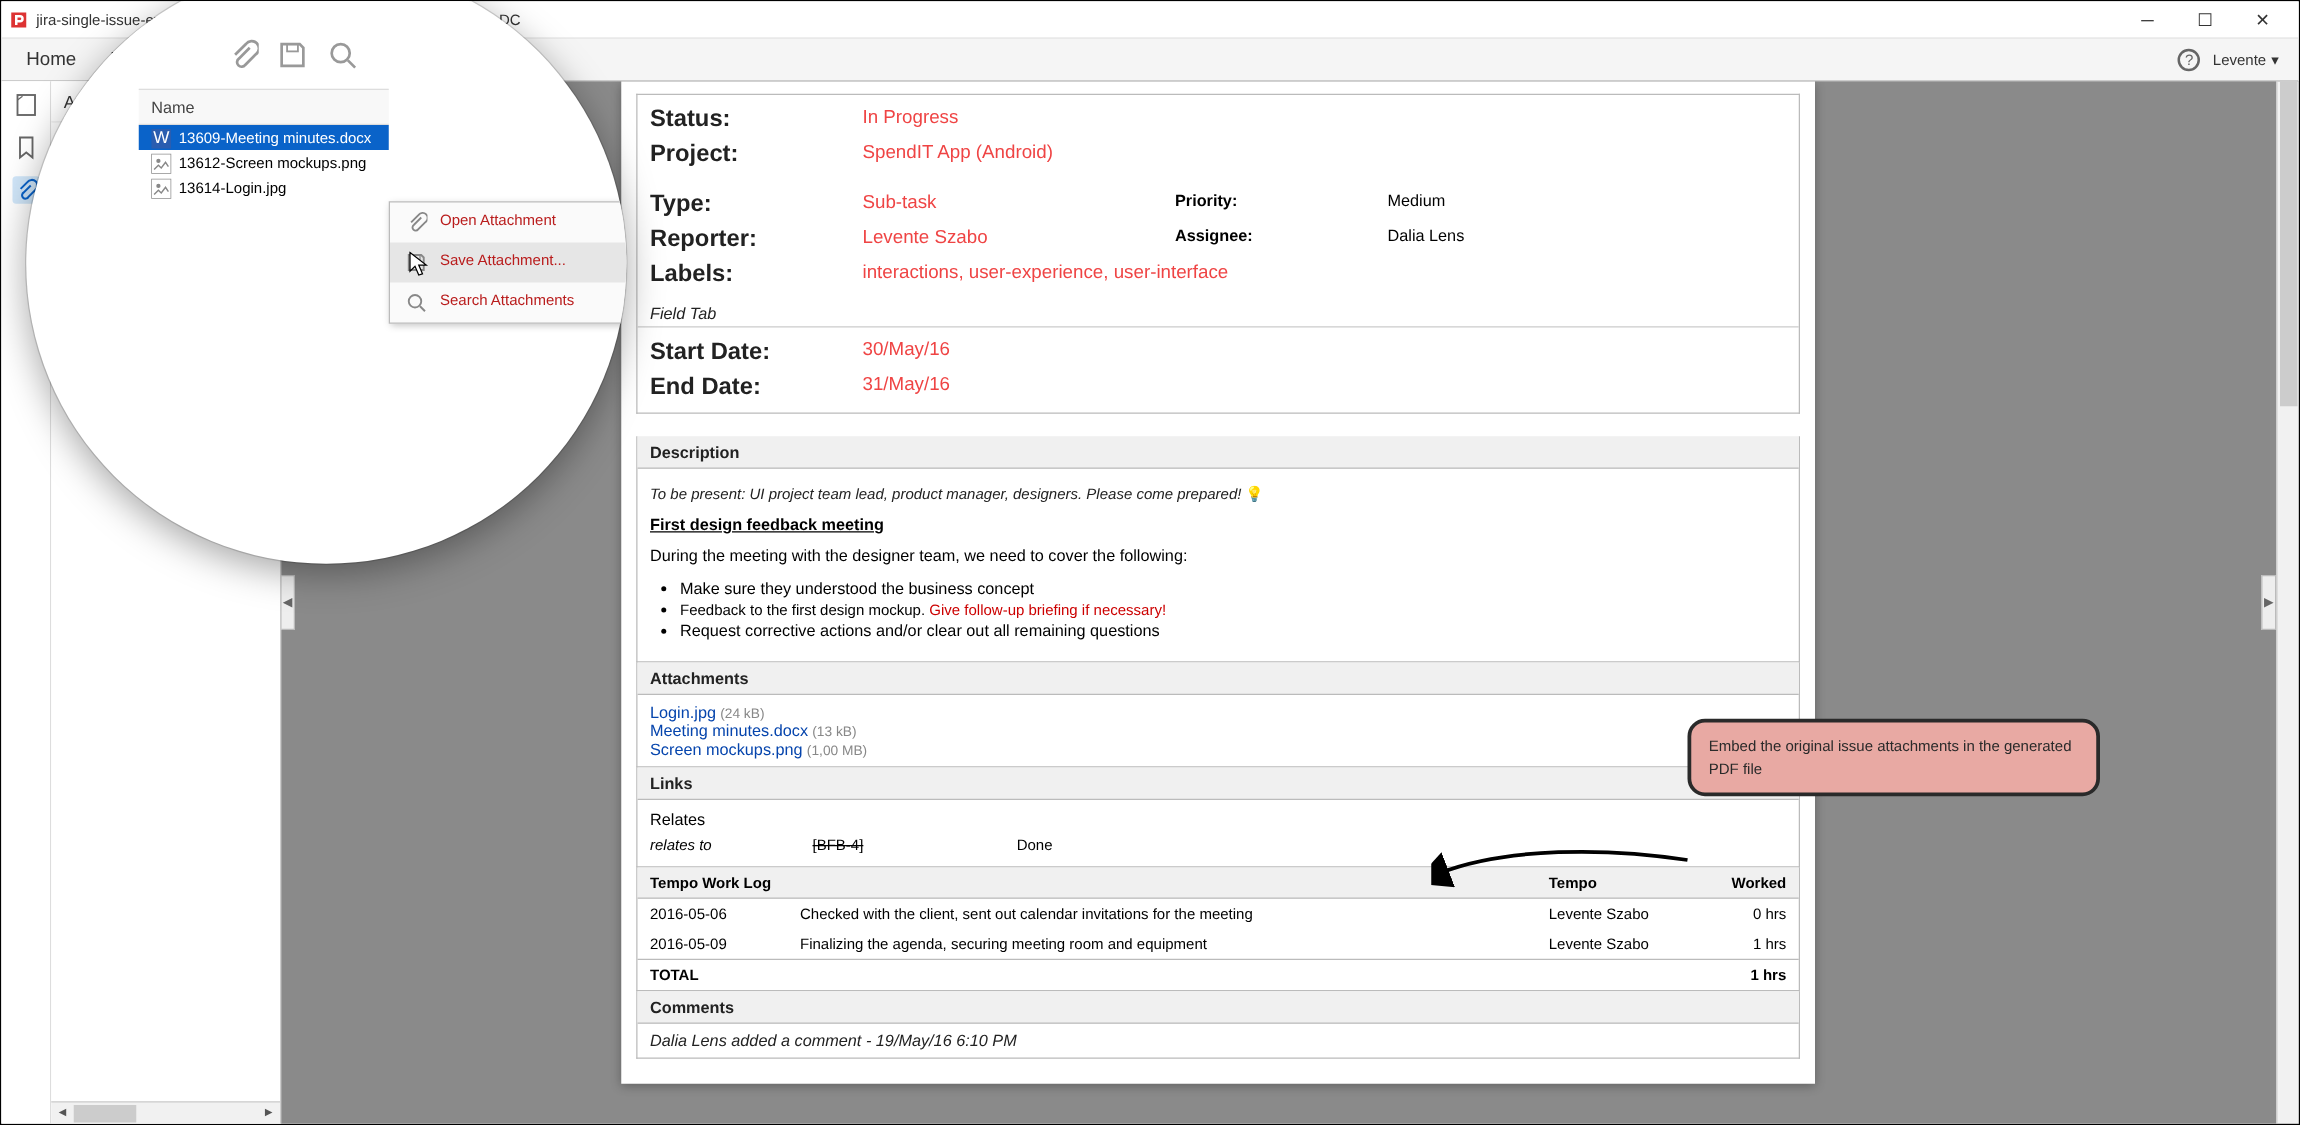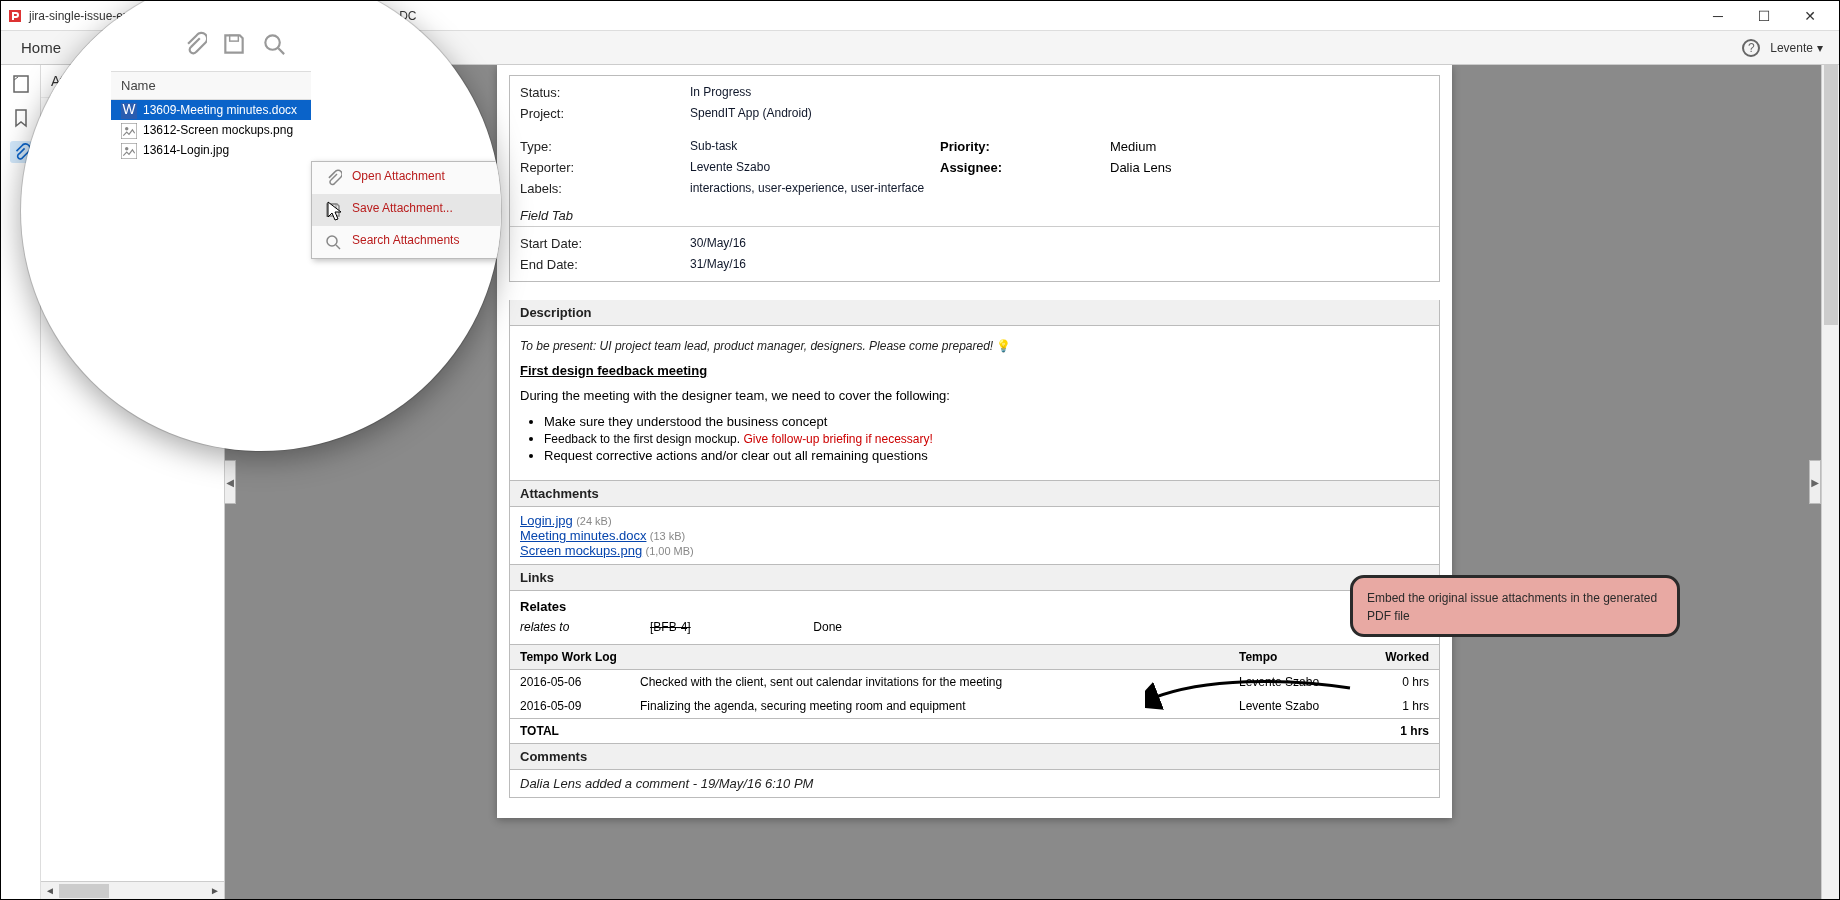--- a/index.html
+++ b/index.html
@@ -36,36 +36,36 @@
 .hscroll .thumb{position:absolute;left:0;top:0;width:50px;height:14px;background:#ccc}
 .doc-view{flex:1;background:#8a8a8a;position:relative;overflow:hidden}
 .collapse-handle{position:absolute;left:-1px;top:50%;transform:translateY(-50%);width:12px;height:44px;background:#eee;border:1px solid #bbb;display:flex;align-items:center;justify-content:center;font-size:10px;color:#666;z-index:5}
 .page{position:absolute;left:272px;top:0;width:955px;background:#fff;box-shadow:0 2px 8px rgba(0,0,0,.3)}
 .pg-pad{padding:10px 12px 20px}
 .sec{border:1px solid #bbb;margin-bottom:0}
 .sec + .sec{border-top:none}
 .sec-head{background:#f0f0f0;padding:5px 10px;font-weight:bold;font-size:13px;color:#222;border-bottom:1px solid #bbb}
 .sec-body{padding:6px 10px}
 .row{display:flex;padding:3px 0}
-.lbl{font-weight:normal;width:170px;color:#222;font-size:13px}
-.val{color:#0f172a;font-size:12px;flex:1}
+.lbl{font-weight:bold;width:170px;color:#222;font-size:19px}
+.val{color:#ef4444;font-size:15px;flex:1}
 .row4{display:flex;padding:3px 0}
 .row4 .lbl{width:170px}
 .row4 .val{width:250px;flex:0 0 250px}
 .row4 .lbl2{font-weight:bold;width:170px;font-size:13px}
 .row4 .val2{flex:1;font-size:13px}
 .field-tab-row{font-style:italic;color:#222;padding:3px 10px;font-size:13px;border-bottom:1px solid #ccc}
 .desc-italic{font-style:italic;color:#222;font-size:13px;margin-bottom:10px}
 .desc-italic .bulb{font-style:normal}
 .desc-h{font-weight:bold;text-decoration:underline;font-size:13px;margin-bottom:10px}
 .desc-p{font-size:13px;margin-bottom:10px}
 .desc-ul{list-style:disc;padding-left:24px}
 .desc-ul li{font-size:13px;padding:1px 0}
 .red{color:#c00}
-.att-link{color:#0645ad;text-decoration:underline;font-size:13px}
+.att-link{color:#0645ad;font-size:13px}
 .att-size{color:#888;font-size:11px}
 .links-row{display:flex;padding:4px 0;font-size:13px}
 .links-row .c1{width:130px;font-style:italic}
 .links-row .c2{width:112px}
 .strike{text-decoration:line-through}
 .links-row .c3{flex:1}
 .links-row .c4{width:80px;text-align:right}
 .worklog-head{display:flex;font-weight:bold;font-size:13px;border-bottom:1px solid #bbb;padding:5px 10px;background:#f0f0f0}
 .worklog-head .w1{width:120px}
 .worklog-head .w2{flex:1}
@@ -311,21 +311,21 @@
           <div class="sec-body">
             <div><a class="att-link">Login.jpg</a> <span class="att-size">(24 kB)</span></div>
             <div><a class="att-link">Meeting minutes.docx</a> <span class="att-size">(13 kB)</span></div>
             <div><a class="att-link">Screen mockups.png</a> <span class="att-size">(1,00 MB)</span></div>
           </div>
         </div>
 
         <div class="sec">
           <div class="sec-head">Links</div>
           <div class="sec-body">
-            <div style="font-weight:bold;font-size:13px;padding:2px 0">Relates</div>
+            <div style="font-weight:normal;font-size:13px;padding:2px 0">Relates</div>
             <div class="links-row">
               <span class="c1">relates to</span>
               <span class="c2 strike">[BFB-4]</span>
               <span class="c4">Done</span>
             </div>
           </div>
         </div>
 
         <div class="sec" style="padding:0">
           <div class="worklog-head">

